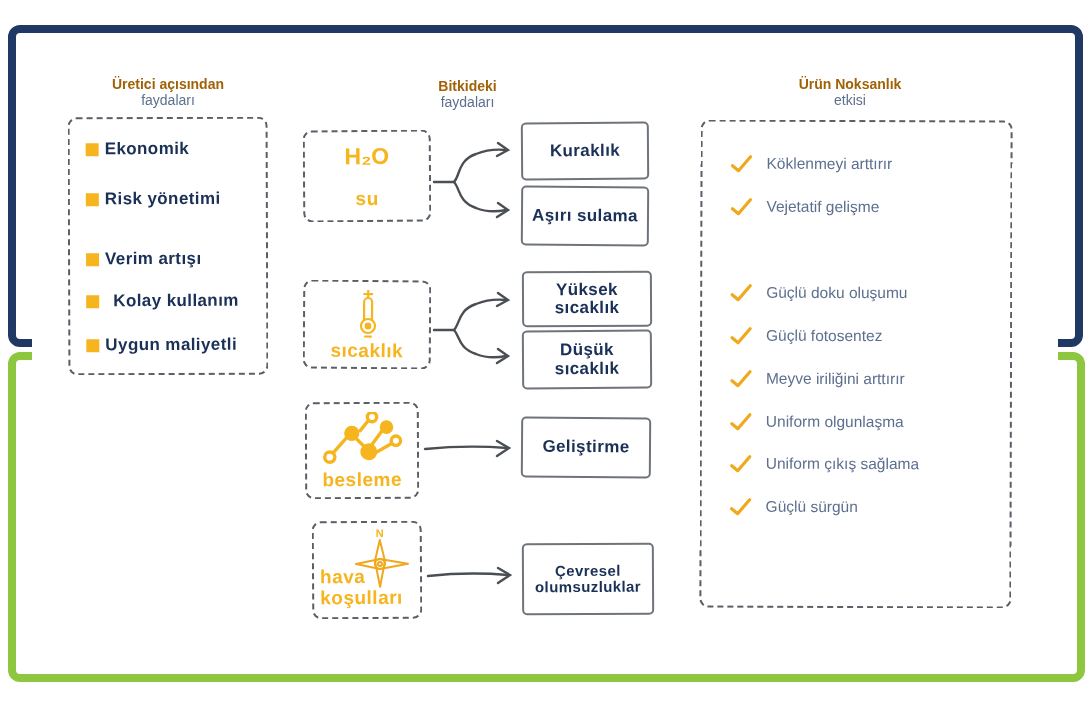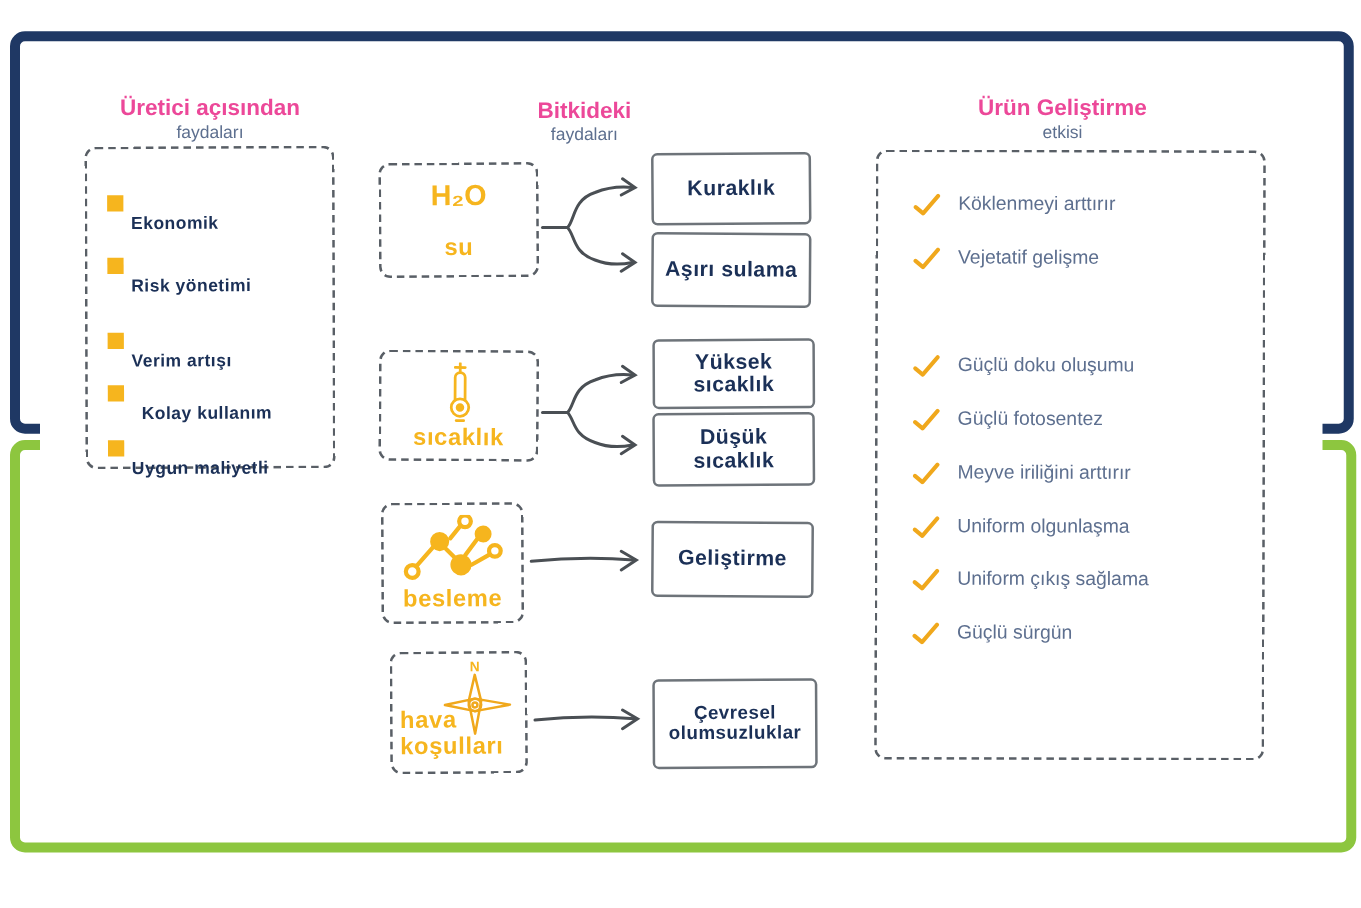--- a/index.html
+++ b/index.html
@@ -9,30 +9,30 @@
   }
   .abs{position:absolute;box-sizing:border-box;}
 
   
   .frame-navy{left:8px;top:25px;width:1075px;height:322px;border:8px solid #1f3864;border-radius:12px;}
   .frame-green{left:8px;top:352px;width:1077px;height:330px;border:8px solid #8dc63f;border-radius:12px;}
   .frame-mask{left:32px;top:335px;width:1026px;height:32px;background:#ffffff;}
 
   
   .col-header{text-align:center;line-height:1.15;}
-  .col-header .t1{font-weight:bold;font-size:18px;color:#ec4899;}
+  .col-header .t1{font-weight:bold;font-size:14px;color:#a16207;}
   .col-header .t2{font-size:14px;color:#5d6f8f;}
 
   
   .dashed{border:2px dashed #595f66;border-radius:9px;background:transparent;}
 
   
   .producer-row{position:absolute;left:16px;display:flex;align-items:center;gap:6px;}
   .bullet{width:13px;height:13px;background:#f6b51e;flex:0 0 auto;}
-  .producer-row .txt{font-size:14px;font-weight:600;color:#1b3057;letter-spacing:.4px;white-space:nowrap;margin-top:31px;}
+  .producer-row .txt{font-size:17px;font-weight:600;color:#1b3057;letter-spacing:.4px;white-space:nowrap;}
 
   
   .icon-box{display:flex;flex-direction:column;align-items:center;justify-content:center;}
   .formula{font-size:23px;font-weight:bold;color:#f6b51e;line-height:1;}
   .icon-label{font-size:19px;font-weight:bold;color:#f6b51e;letter-spacing:.5px;line-height:1;text-align:center;}
 
   
   .result-box{
     border:2px solid #6e747a;border-radius:5px;background:#fff;
     display:flex;align-items:center;justify-content:center;text-align:center;
@@ -191,21 +191,21 @@
       <path d="M2,12 C30,9 58,9 82,11"></path>
       <path d="M72,4 L84,11 L72,19"></path>
     </g>
   </svg>
 
   <div class="abs result-box small r3" style="left:522px;top:543px;width:132px;height:72px;">
     <span>Çevresel olumsuzluklar</span>
   </div>
 
   <div class="abs col-header" style="left:735px;top:76px;width:230px;">
-    <div class="t1">Ürün Geliştirme</div>
+    <div class="t1">Ürün Noksanlık</div>
     <div class="t2">etkisi</div>
   </div>
 
   <div class="abs dashed" style="left:700px;top:120px;width:312px;height:488px;transform:rotate(.15deg);">
     <div class="dev-row" style="top:33px;">
       <svg width="22" height="18" viewBox="0 0 22 18">
           <path d="M2,11 L8,16 L20,2" fill="none" stroke="#f0a81c" stroke-width="3.2" stroke-linecap="round" stroke-linejoin="round"></path>
         </svg>
       <span class="txt">Köklenmeyi arttırır</span>
     </div>

